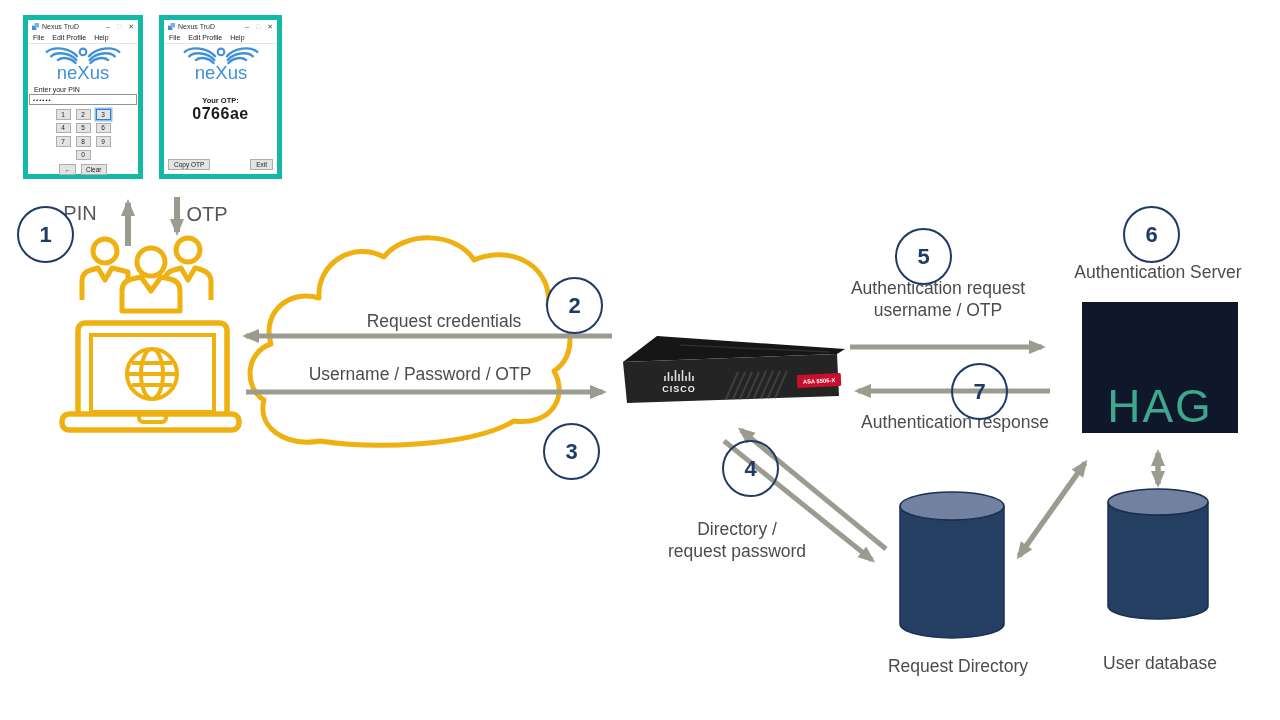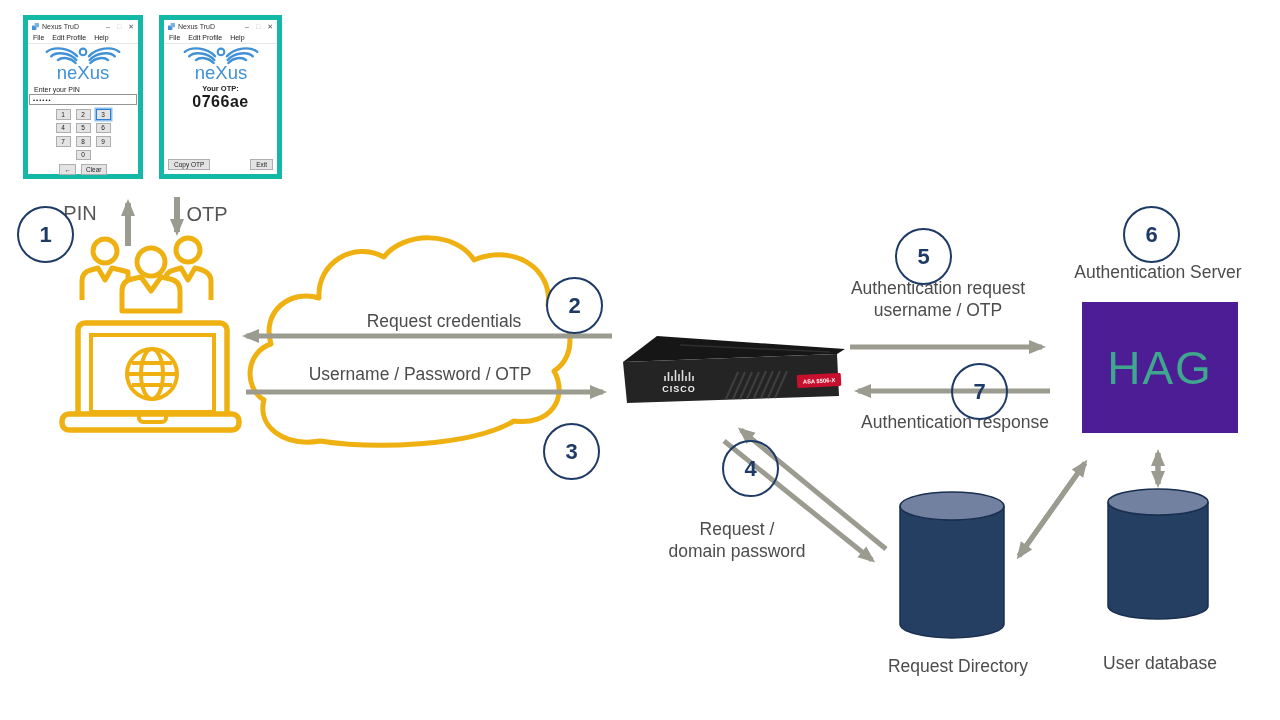--- a/index.html
+++ b/index.html
@@ -13,21 +13,21 @@
   .dlabel.big { font-size:20px; color:#555; }
 
   
   .step { position:absolute; z-index:4; width:57px; height:57px; border:2.5px solid #1E3A66;
           border-radius:50%; background:#fff; color:#1E3A66; font-size:22px; font-weight:bold;
           display:flex; align-items:center; justify-content:center; }
   .step.hollow { background:transparent; }
 
   
   .hag-box { position:absolute; z-index:2; left:1082px; top:302px; width:156px; height:131px;
-             background:#4c1d95; display:flex; align-items:center; justify-content:center; }
+             background:#0f172a; display:flex; align-items:flex-end; justify-content:center; }
   .hag-box span { color:#3FA78D; font-size:46px; letter-spacing:2px; }
 
   
   .win { position:absolute; z-index:5; background:#fff; border:5px solid #14b8a6; }
   .win-pin { left:23px; top:15px; width:120px; height:164px; }
   .win-otp { left:159px; top:15px; width:123px; height:164px; }
   .titlebar { height:13px; display:flex; align-items:center; padding:0 4px; }
   .title-text { font-size:7px; color:#333; margin-left:3px; flex:0 1 auto; }
   .tb-controls { margin-left:auto; display:flex; gap:7px; }
   .tb-controls span { font-size:7px; color:#555; line-height:13px; cursor:default; }
@@ -39,21 +39,21 @@
   .pin-input { display:block; width:108px; height:11px; margin:0 auto; border:1px solid #949494;
                font-size:6px; letter-spacing:1px; padding:0 3px; color:#111; background:#fff; }
   .keypad { display:grid; grid-template-columns:repeat(3,15px); gap:3px 5px; justify-content:center; margin-top:4px; }
   .kbtn { width:15px; height:10.5px; background:#e3e3e3; border:1px solid #aeaeae; font-size:6.5px;
           color:#222; display:flex; align-items:center; justify-content:center; }
   .kbtn.sel { border:1px solid #2a7fd4; box-shadow:0 0 0 1.5px #8fc0ea; }
   .kbtn.zero { grid-column:2; }
   .kp-actions { display:flex; justify-content:center; gap:5px; margin-top:4px; }
   .abtn { height:11px; background:#e3e3e3; border:1px solid #aeaeae; font-size:6.5px; color:#222;
           display:flex; align-items:center; justify-content:center; padding:0 4px; }
-  .otp-label { text-align:center; font-size:7.5px; font-weight:bold; color:#222; margin-top:1px; }
+  .otp-label { text-align:center; font-size:7.5px; font-weight:bold; color:#222; margin-top:13px; }
   .otp-value { text-align:center; font-size:16px; font-weight:bold; color:#1a1a1a; letter-spacing:0.5px; }
   .otp-btn { position:absolute; bottom:4px; height:11px; background:#e3e3e3; border:1px solid #aeaeae;
              font-size:6.5px; color:#222; display:flex; align-items:center; padding:0 5px; }
   .otp-copy { left:4px; }
   .otp-exit { right:4px; }
 </style>
 </head>
 <body>
 
 <div class="stage">
@@ -172,22 +172,22 @@
   <div class="dlabel big" style="left:207px;top:203px">OTP</div>
   <div class="dlabel" style="left:444px;top:310px">Request credentials</div>
   <div class="dlabel" style="left:420px;top:363px">Username / Password / OTP</div>
   <div class="dlabel" style="left:938px;top:277px">
     <div>Authentication request</div>
     <div>username / OTP</div>
   </div>
   <div class="dlabel" style="left:955px;top:411px">Authentication response</div>
   <div class="dlabel" style="left:1158px;top:261px">Authentication Server</div>
   <div class="dlabel" style="left:737px;top:518px">
-    <div>Request /</div>
-    <div>domain password</div>
+    <div>Directory /</div>
+    <div>request password</div>
   </div>
   <div class="dlabel" style="left:958px;top:655px">Request Directory</div>
   <div class="dlabel" style="left:1160px;top:652px">User database</div>
 
   <div class="win win-pin">
     <div class="titlebar">
       <svg width="7" height="7" viewBox="0 0 8 8">
         <rect x="0" y="3" width="5" height="5" fill="#4191D6"></rect>
           <rect x="3" y="0" width="5" height="5" fill="#7AB3E0"></rect>
       </svg>

